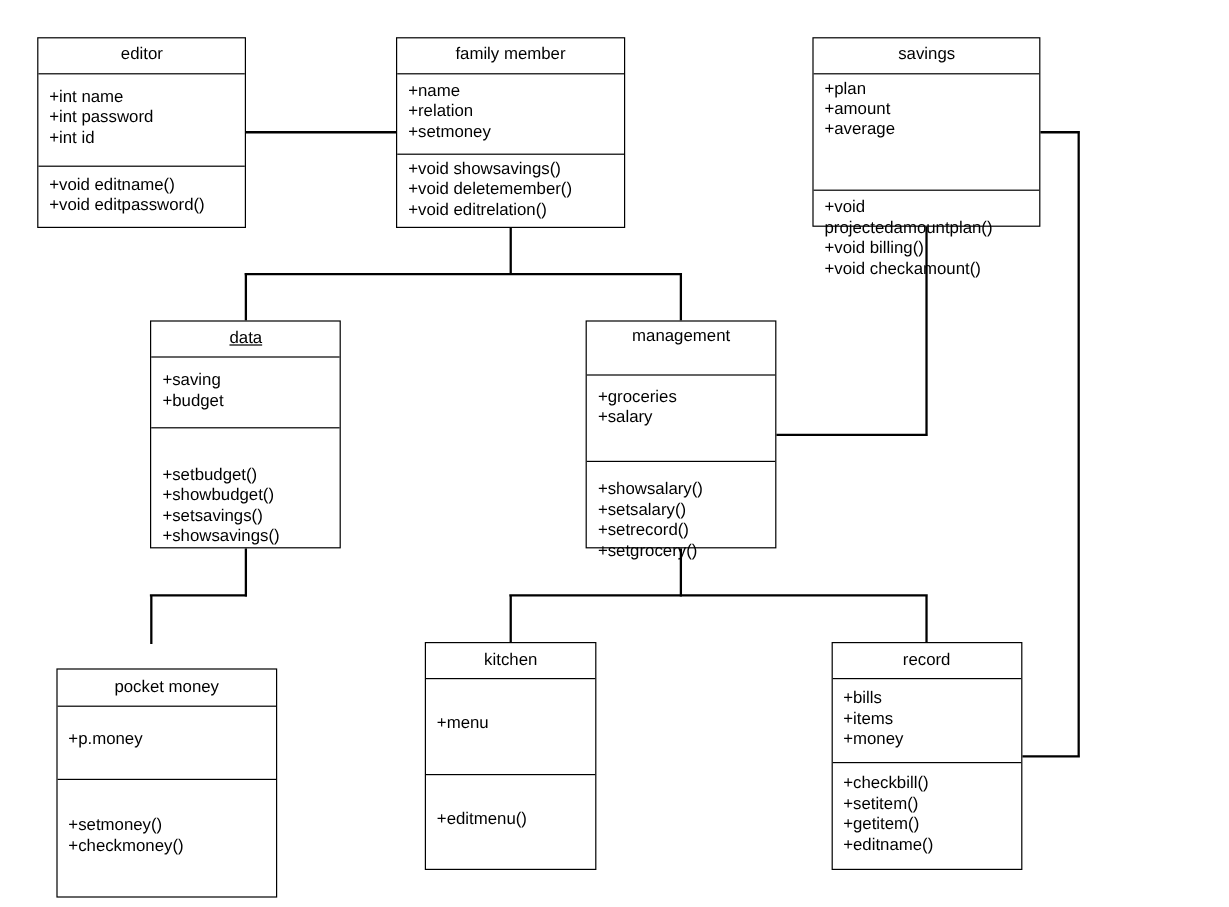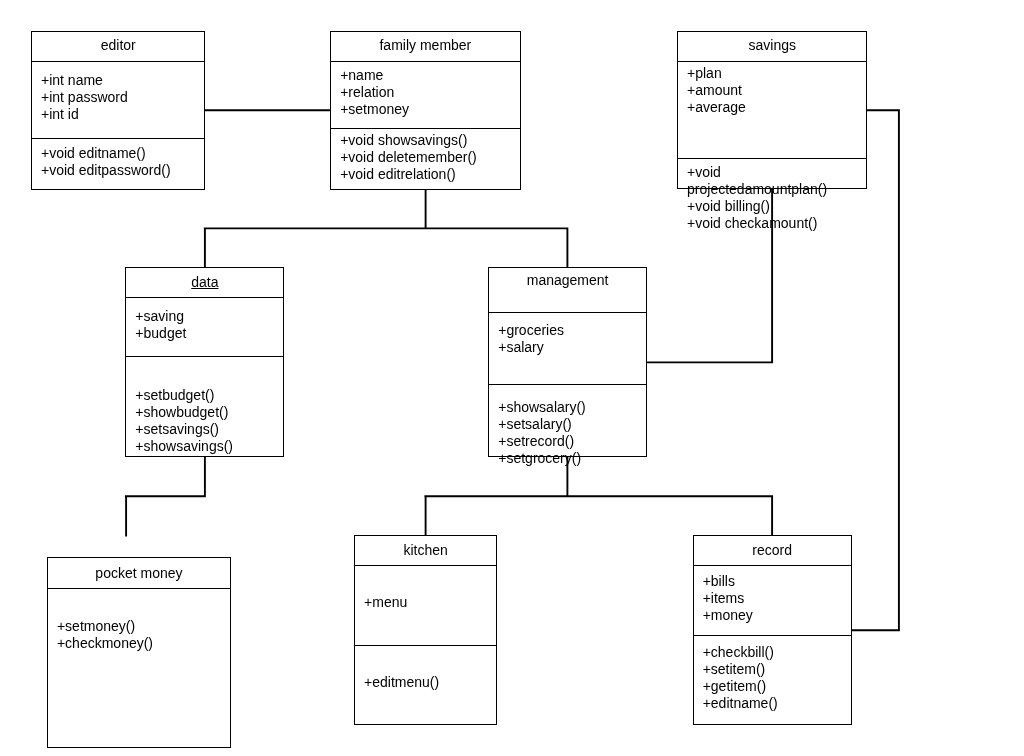--- a/index.html
+++ b/index.html
@@ -93,20 +93,23 @@
     </div>
     <div class="uml-compartment" style="height:101px;padding-top:14.25px;">
       <div class="uml-line">+showsalary()</div>
       <div class="uml-line">+setsalary()</div>
       <div class="uml-line">+setrecord()</div>
       <div class="uml-line">+setgrocery()</div>
     </div>
   </div>
   <div class="uml-class" style="left:46.95px;top:557px;width:184px;height:190.6px;">
     <div class="uml-header" style="height:29.6px;padding-top:5.65px;"><span class="uml-title">pocket money</span></div>
+    <div class="uml-compartment" style="height:61.3px;padding-top:18.45px;">
+      <div class="uml-line">+p.money</div>
+    </div>
     <div class="uml-compartment" style="height:97.8px;padding-top:29.45px;">
       <div class="uml-line">+setmoney()</div>
       <div class="uml-line">+checkmoney()</div>
     </div>
   </div>
   <div class="uml-class" style="left:354.05px;top:534.65px;width:143.1px;height:190.7px;">
     <div class="uml-header" style="height:29.8px;padding-top:5.65px;"><span class="uml-title">kitchen</span></div>
     <div class="uml-compartment" style="height:79.4px;padding-top:27.35px;">
       <div class="uml-line">+menu</div>
     </div>

